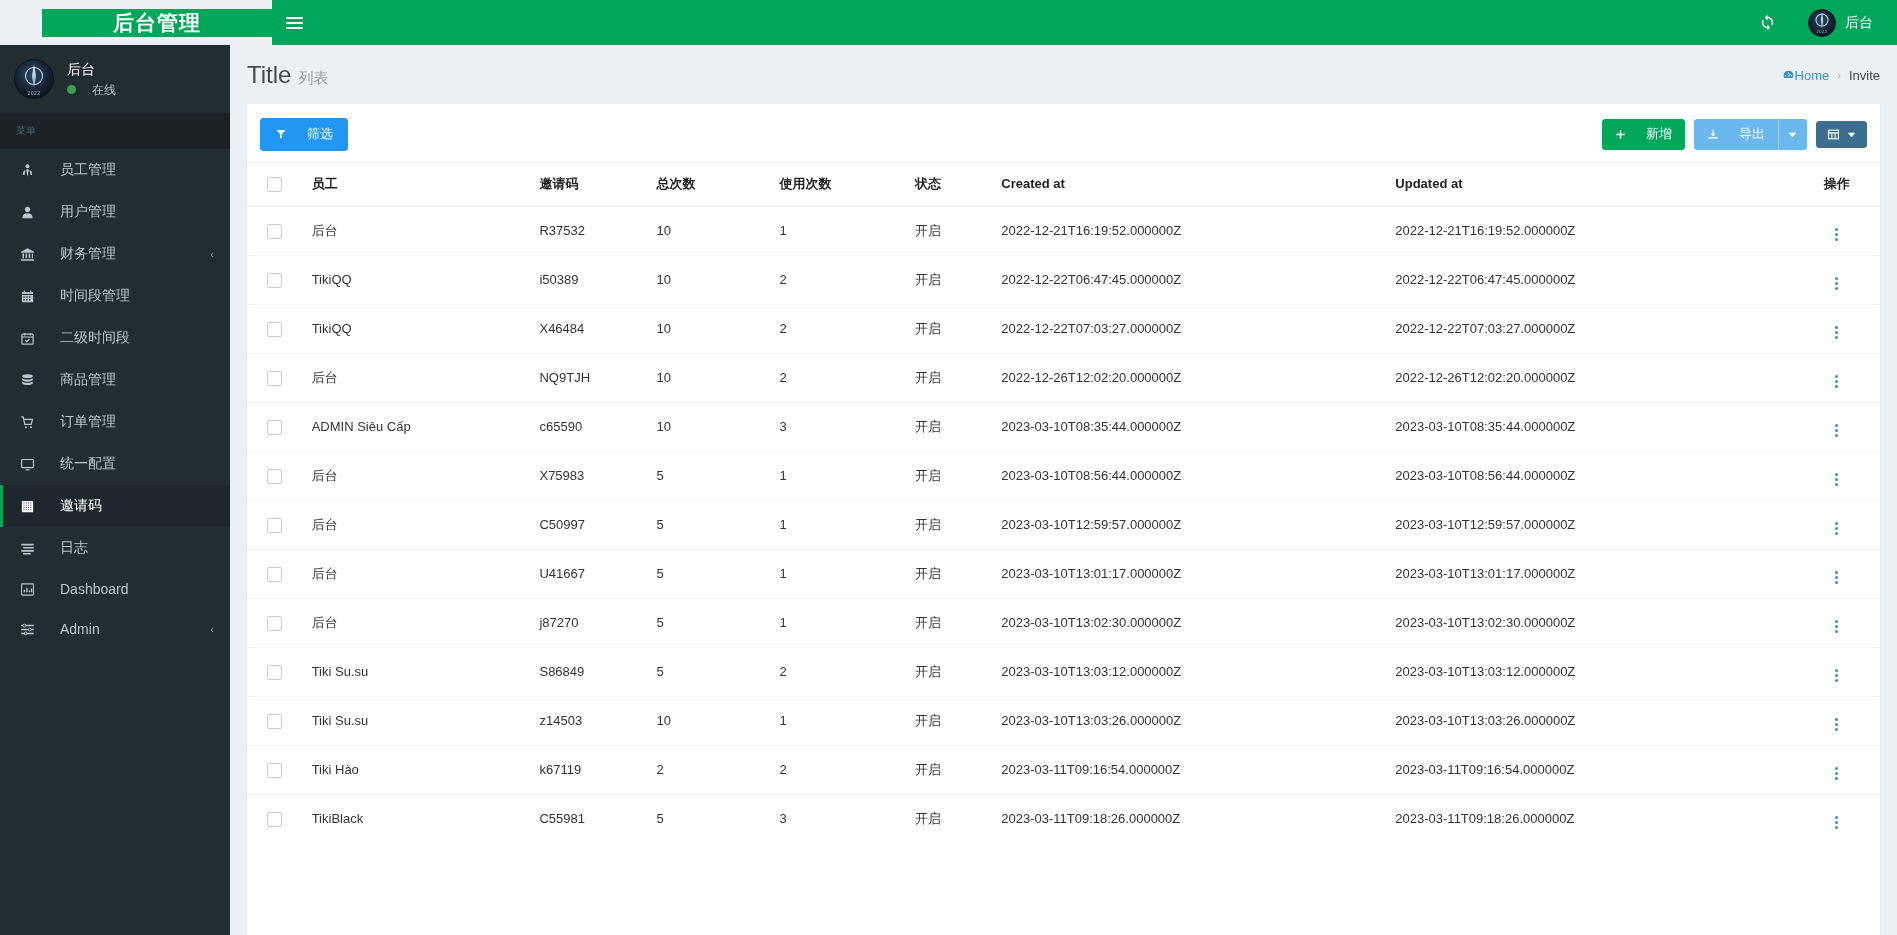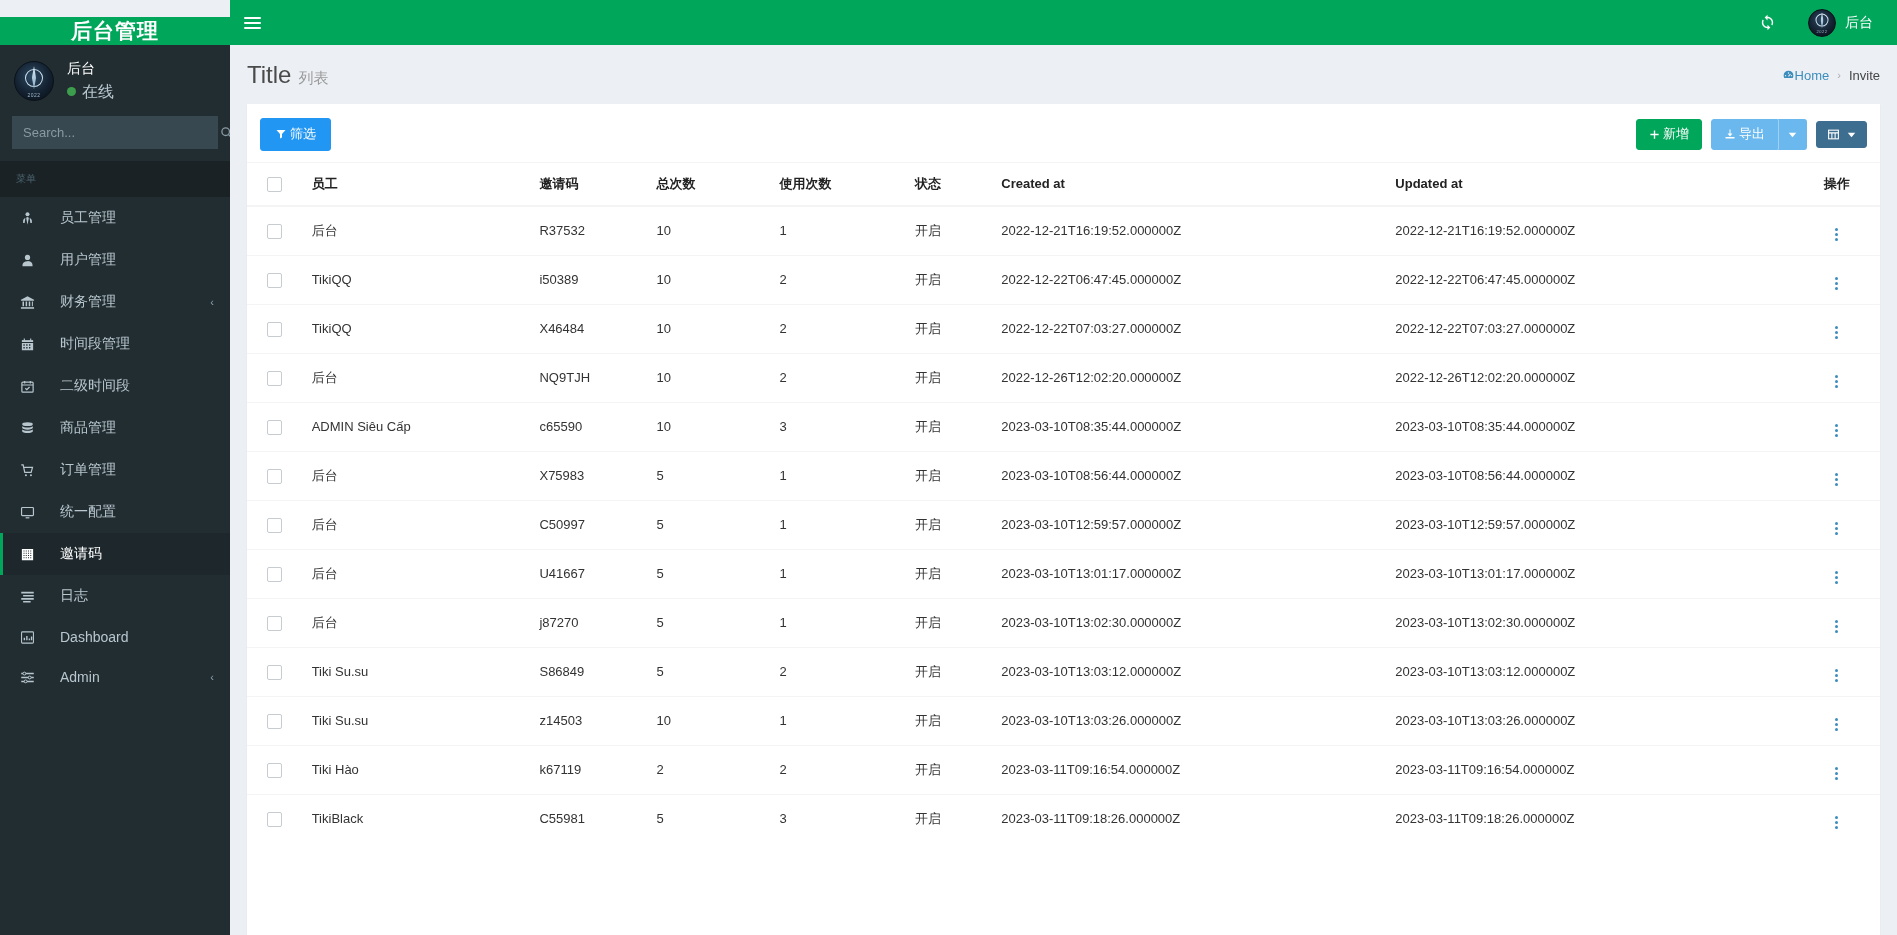--- a/index.html
+++ b/index.html
@@ -5,21 +5,21 @@
   * { box-sizing: border-box; margin: 0; padding: 0; }
   html, body {
     width: 1897px; height: 935px;
     font-family: "Liberation Sans", "DejaVu Sans", sans-serif;
     overflow: hidden;
     background: #ecf0f5;
   }
   body { display: flex; flex-direction: column; }
 
   
-  .topbar { height: 45px; display: flex; align-items: flex-end; flex: 0 0 45px; }
+  .topbar { height: 45px; display: flex; align-items: center; flex: 0 0 45px; margin-left: 42px; }
   .logo-block {
     width: 230px; background: #00a65a; color: #fff;
     display: flex; align-items: center; justify-content: center;
     font-size: 21px; font-weight: bold; letter-spacing: 1px;
   }
   .navbar {
     flex: 1; background: #00a65a; display: flex; align-items: center;
     justify-content: space-between; padding: 0 6px 0 0;
   }
   .sidebar-toggle {
@@ -60,21 +60,21 @@
 
   
   .sidebar {
     width: 230px; flex: none; background: #222d32; color: #b8c7ce;
     overflow-y: auto; overflow-x: hidden;
   }
   .sidebar::-webkit-scrollbar { width: 0; }
   .user-panel { display: flex; align-items: center; gap: 13px; padding: 14px 12px 14px 14px; }
   .user-panel-info { line-height: 1.35; }
   .user-panel-name { color: #fff; font-size: 14px; }
-  .user-panel-status { font-size: 16px; color: #b8c7ce; display: flex; align-items: center; gap: 6px; margin-top: 3px; }
+  .user-panel-status { font-size: 12px; color: #b8c7ce; display: flex; align-items: center; gap: 16px; margin-top: 3px; }
   .dot-online { width: 9px; height: 9px; border-radius: 50%; background: #3c9e4c; display: inline-block; }
 
   .search-wrap { padding: 0 12px 12px 12px; }
   .search-box { display: flex; background: #374850; border: 1px solid #374850; }
   .search-box input {
     flex: 1; background: transparent; border: 0; outline: none;
     color: #c3ccd2; font-size: 13px; padding: 8px 10px;
     font-family: inherit;
   }
   .search-box input::placeholder { color: #8a9aa3; }
@@ -109,21 +109,21 @@
     background: #fff; margin: 0 17px; border-top: 3px solid transparent;
     flex: 1; min-height: 0; display: flex; flex-direction: column;
     box-shadow: 0 1px 1px rgba(0,0,0,.1);
   }
   .box-header {
     padding: 11px 13px; display: flex; align-items: center; justify-content: space-between;
     border-bottom: 1px solid #f4f4f4; flex: none;
   }
   .btn {
     border: 1px solid transparent; font-size: 13px; padding: 6px 12px; cursor: pointer;
-    display: inline-flex; align-items: center; gap: 3px; border-radius: 3px;
+    display: inline-flex; align-items: center; gap: 20px; border-radius: 3px;
     font-family: inherit; line-height: 1.3; white-space: nowrap;
   }
   .btn-filter { background: #2196f3; border-color: #2196f3; color: #fff; padding: 7px 14px; }
   .btn-add { background: #00a65a; border-color: #00a65a; color: #fff; }
   .btn-export { background: #6ab8ee; border-color: #6ab8ee; color: #fff; border-top-right-radius: 0; border-bottom-right-radius: 0; }
   .btn-export-caret {
     background: #6ab8ee; border-color: #6ab8ee; color: #fff; padding: 6px 9px;
     border-top-left-radius: 0; border-bottom-left-radius: 0; border-left: 1px solid rgba(255,255,255,.35);
   }
   .btn-columns { background: #3d6e8f; border-color: #3d6e8f; color: #fff; padding: 6px 10px; gap: 7px; }
@@ -200,33 +200,20 @@
       </span>
       <div class="user-panel-info">
         <div class="user-panel-name">后台</div>
         <div class="user-panel-status">
           <span class="dot-online"></span>
           <span>在线</span>
         </div>
       </div>
     </div>
 
-    <div class="search-wrap">
-      <div class="search-box">
-        <input type="text" placeholder="Search..." style="">
-        <button class="search-btn">
-          <span>
-            <svg width="13" height="13" viewBox="0 0 24 24" fill="none" stroke="#8a9aa3" stroke-width="2.4">
-              <circle cx="10.5" cy="10.5" r="7"></circle>
-                <path d="M16 16l5 5"></path>
-            </svg>
-          </span>
-        </button>
-      </div>
-    </div>
 
     <div class="menu-header">菜单</div>
     <ul class="menu" id="sidebar-menu">
         <li class="menu-item">
           <span class="mi-icon">
             <svg width="15" height="15" viewBox="0 0 24 24" fill="currentColor">
               <circle cx="12" cy="5" r="3.2"></circle>
               <path d="M12 9.6l-2.2 1.2L12 22l2.2-11.2L12 9.6z"></path>
               <path d="M8.6 11.2C6.3 12 5 13.8 5 16v3h2.4l1.2-7.8zm6.8 0l1.2 7.8H19v-3c0-2.2-1.3-4-3.6-4.8z"></path>
             </svg>

